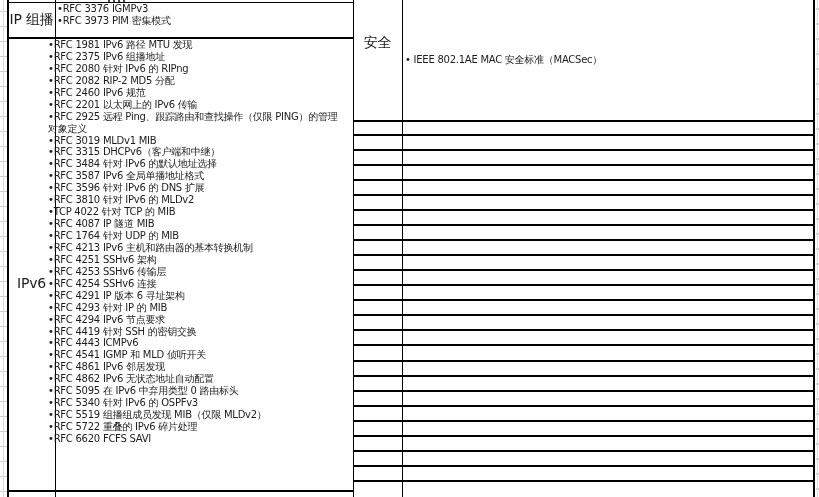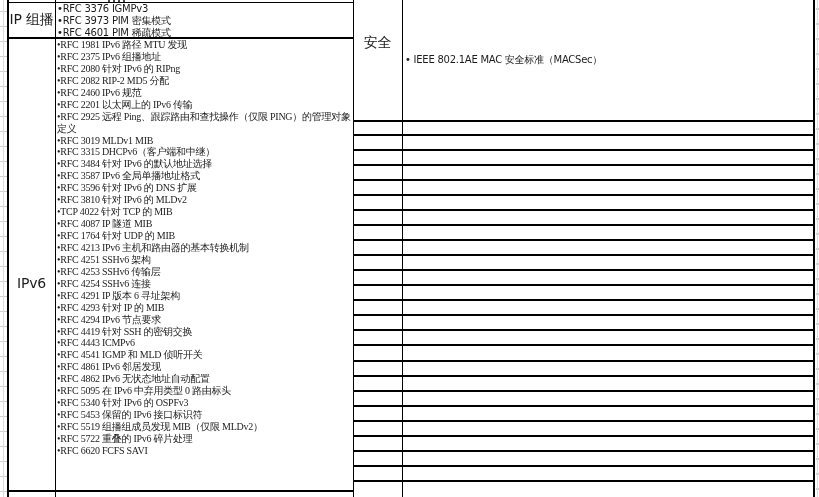--- a/index.html
+++ b/index.html
@@ -40,21 +40,21 @@
     position:absolute;display:flex;align-items:center;justify-content:center;
     font-size:14px;white-space:nowrap;letter-spacing:-0.2px;
   }
   .cat-ip{left:9px;top:3px;width:45px;height:34px;}
   .cat-ipv6{left:9px;top:39px;width:45px;height:488px;}
   .cat-sec{left:354px;top:0;width:47px;height:86px;}
   .items{
     position:absolute;font-size:10px;letter-spacing:-0.25px;
   }
   .items-ip{left:57px;top:3px;width:294px;line-height:11.9px;}
-  .items-ipv6{left:57px;top:39px;width:294px;line-height:11.93px;font-family:Liberation Serif, serif;}
+  .items-ipv6{left:48px;top:39px;width:294px;line-height:11.93px;}
   .items-sec{
     left:405px;top:0;width:406px;height:120px;
     display:flex;flex-direction:column;justify-content:center;line-height:12px;
   }
   .rfc-item,.std-item{word-break:break-all;}
   
   .rows-right{position:absolute;left:353px;top:121px;width:461px;}
   .empty-row{box-sizing:border-box;height:15.04px;border-bottom:2px solid #000;}
   
   .cut-text{
@@ -80,21 +80,20 @@
   <div class="hline h-top"></div>
   <div class="hline h-group"></div>
   <div class="hline h-bottom-left"></div>
   <div class="hline h-sec-bottom"></div>
 
   <div class="cat-cell cat-ip">IP 组播</div>
 
   <div class="items items-ip">
       <div class="rfc-item">•RFC 3376 IGMPv3</div>
       <div class="rfc-item">•RFC 3973 PIM 密集模式</div>
-      <div class="rfc-item">•RFC 4601 PIM 稀疏模式</div>
     </div>
 
   <div class="cat-cell cat-ipv6">IPv6</div>
 
   <div class="items items-ipv6">
       <div class="rfc-item">•RFC 1981 IPv6 路径 MTU 发现</div>
       <div class="rfc-item">•RFC 2375 IPv6 组播地址</div>
       <div class="rfc-item">•RFC 2080 针对 IPv6 的 RIPng</div>
       <div class="rfc-item">•RFC 2082 RIP-2 MD5 分配</div>
       <div class="rfc-item">•RFC 2460 IPv6 规范</div>
@@ -116,21 +115,20 @@
       <div class="rfc-item">•RFC 4291 IP 版本 6 寻址架构</div>
       <div class="rfc-item">•RFC 4293 针对 IP 的 MIB</div>
       <div class="rfc-item">•RFC 4294 IPv6 节点要求</div>
       <div class="rfc-item">•RFC 4419 针对 SSH 的密钥交换</div>
       <div class="rfc-item">•RFC 4443 ICMPv6</div>
       <div class="rfc-item">•RFC 4541 IGMP 和 MLD 侦听开关</div>
       <div class="rfc-item">•RFC 4861 IPv6 邻居发现</div>
       <div class="rfc-item">•RFC 4862 IPv6 无状态地址自动配置</div>
       <div class="rfc-item">•RFC 5095 在 IPv6 中弃用类型 0 路由标头</div>
       <div class="rfc-item">•RFC 5340 针对 IPv6 的 OSPFv3</div>
-      <div class="rfc-item">•RFC 5453 保留的 IPv6 接口标识符</div>
       <div class="rfc-item">•RFC 5519 组播组成员发现 MIB（仅限 MLDv2）</div>
       <div class="rfc-item">•RFC 5722 重叠的 IPv6 碎片处理</div>
       <div class="rfc-item">•RFC 6620 FCFS SAVI</div>
     </div>
 
   <div class="cat-cell cat-sec">安全</div>
 
   <div class="items items-sec">
       <div class="std-item">• IEEE 802.1AE MAC 安全标准（MACSec）</div>
     </div>

